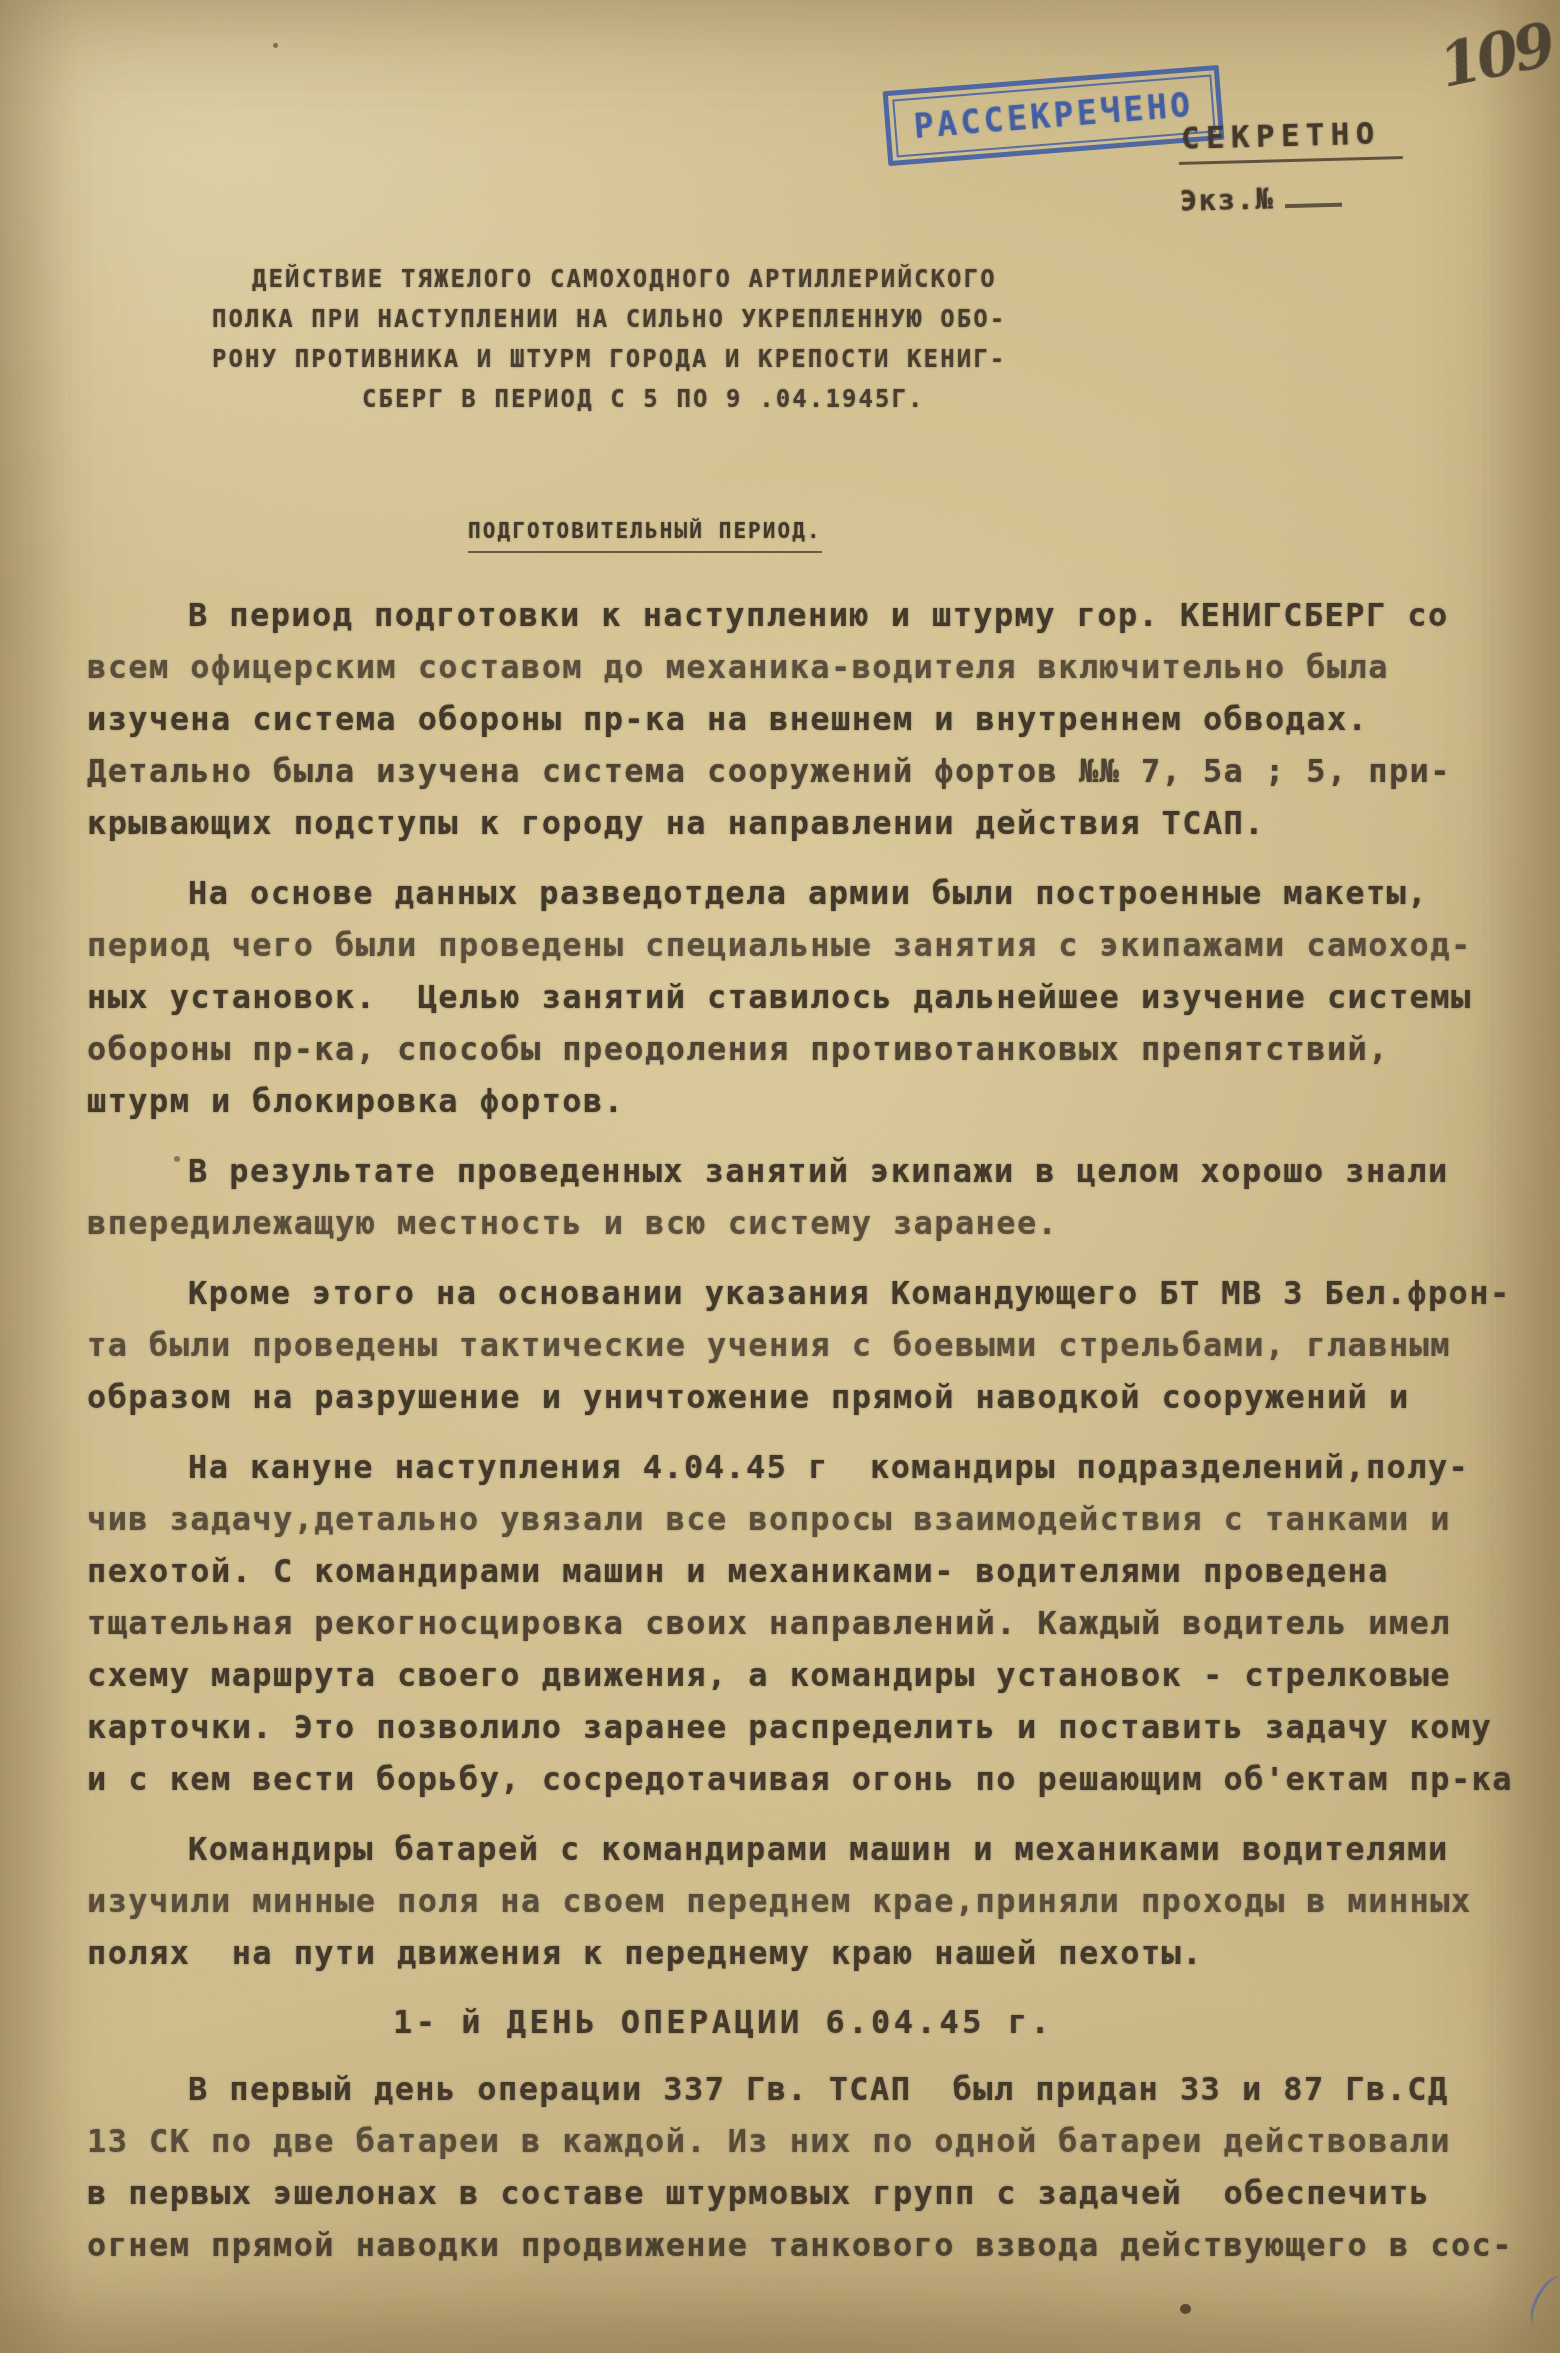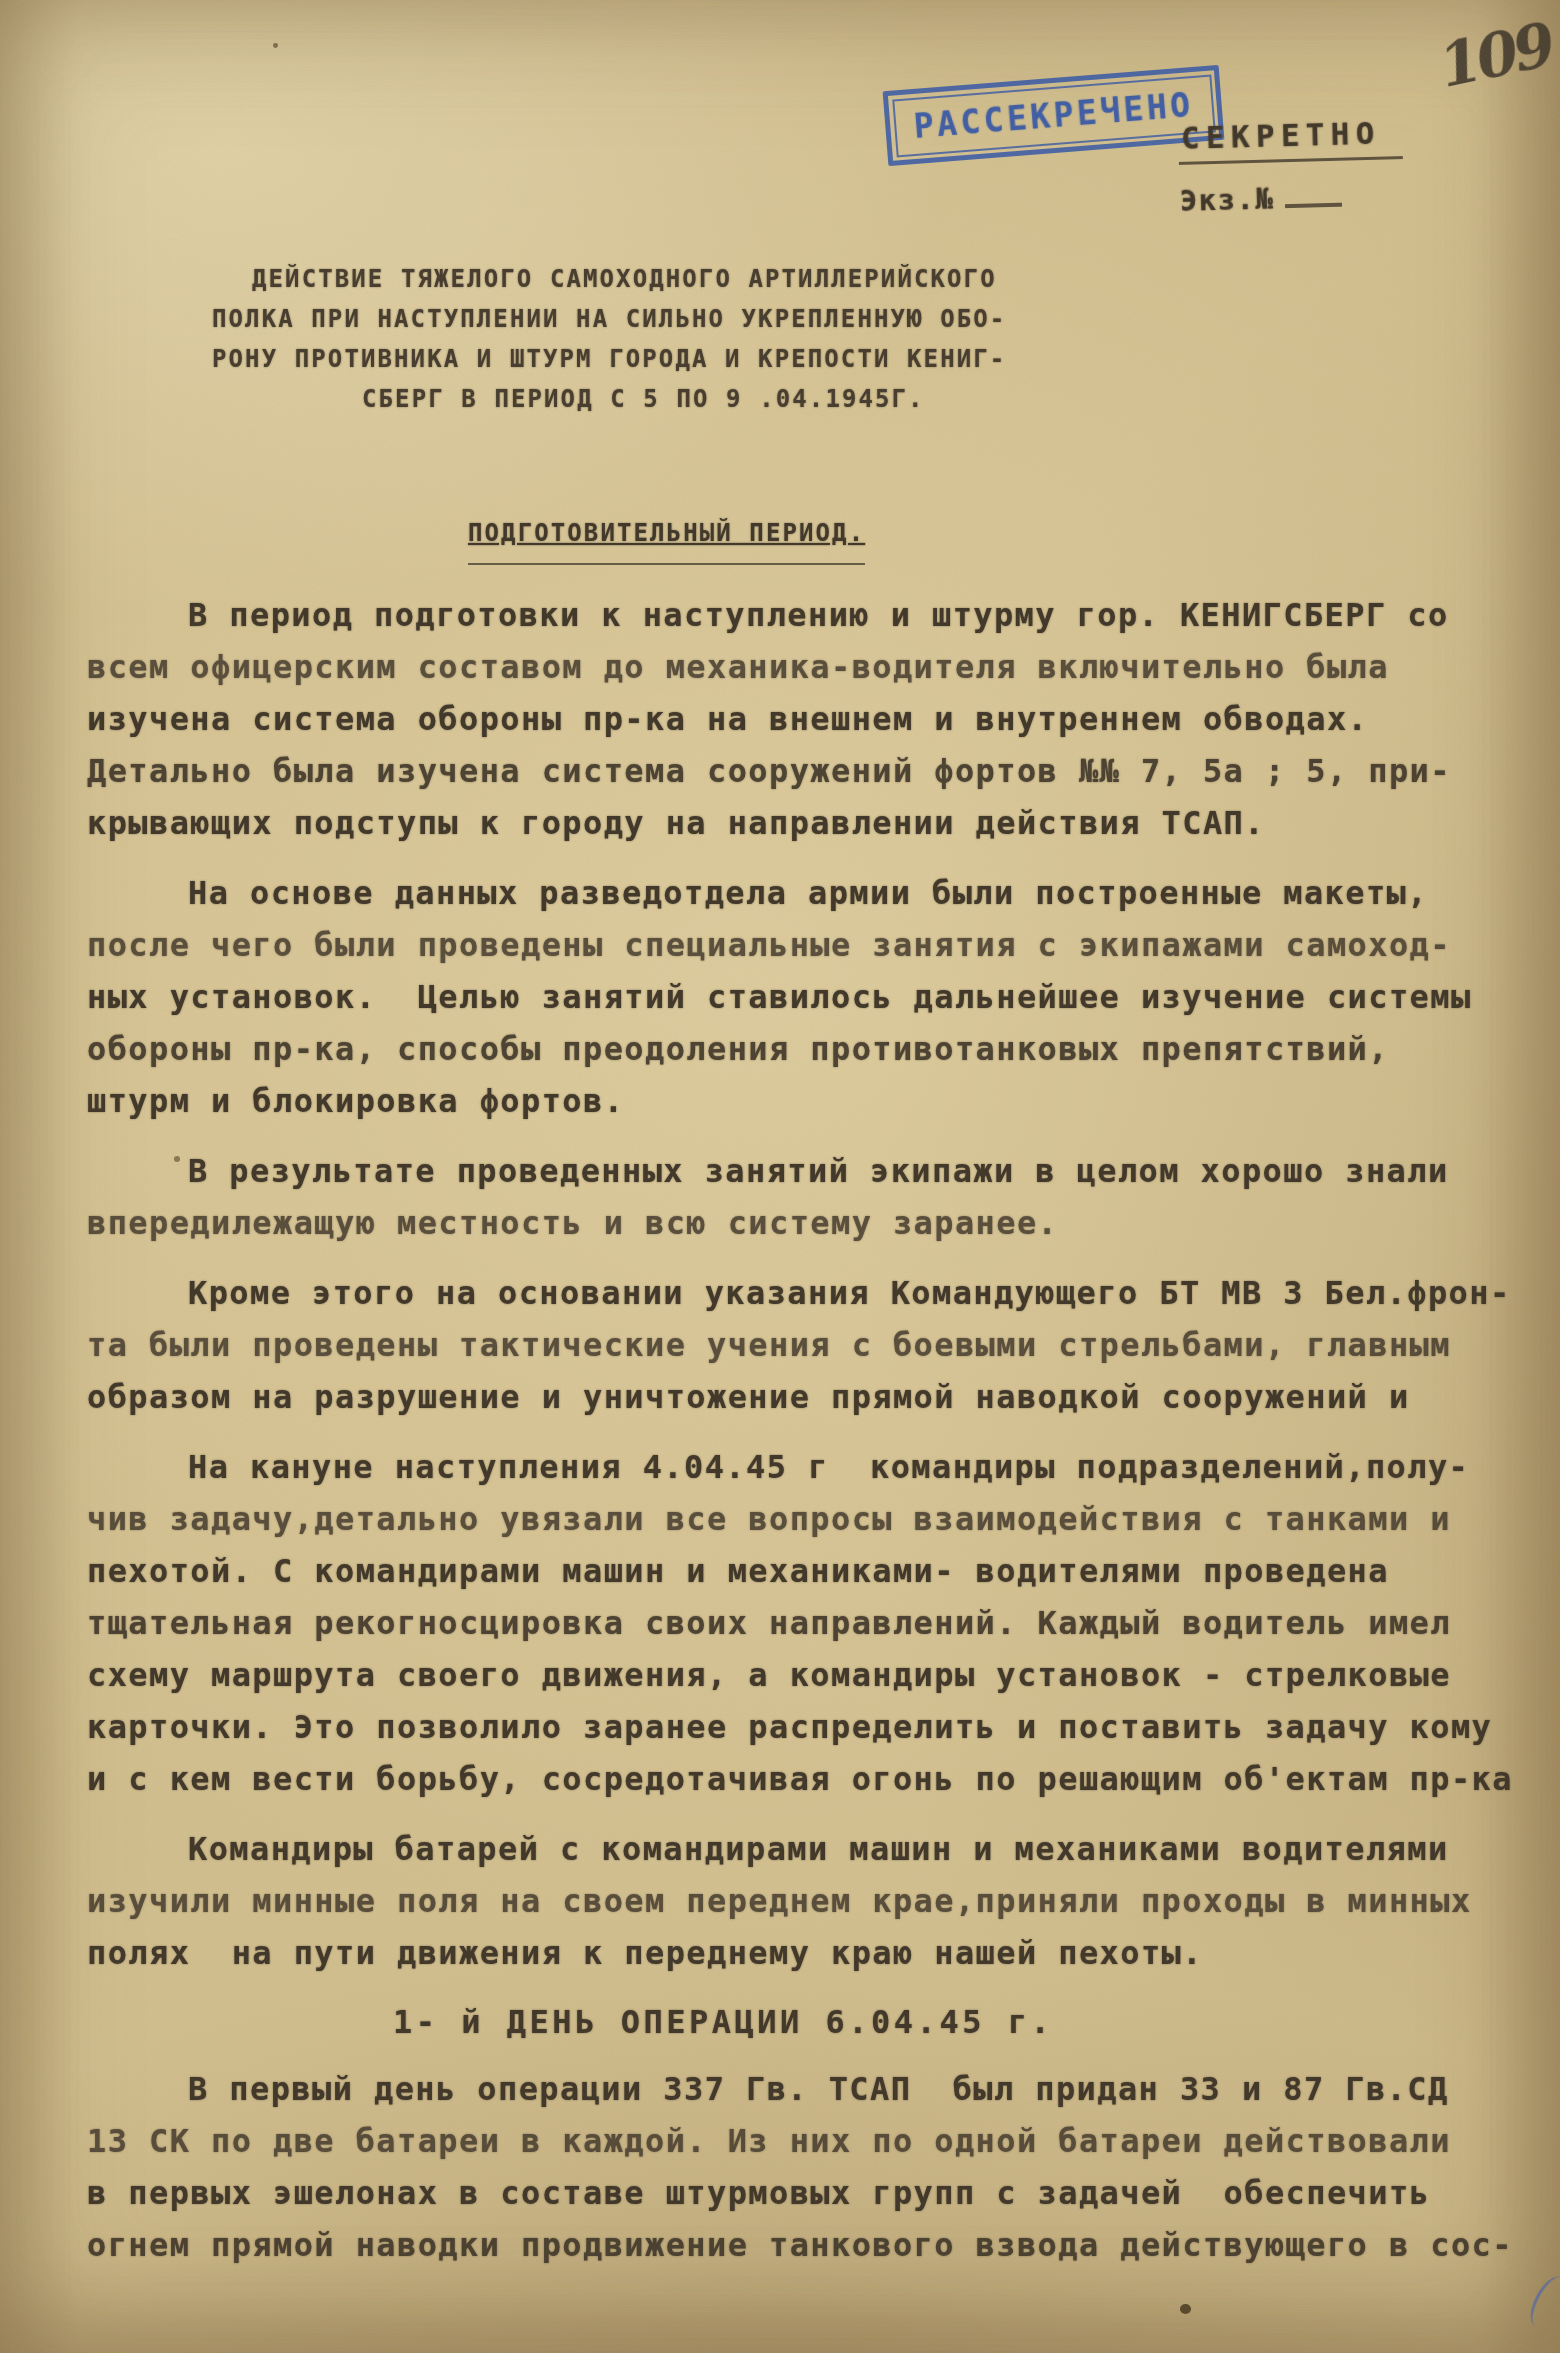--- a/index.html
+++ b/index.html
@@ -24,22 +24,22 @@
   .body-flow{position:absolute;left:59px;top:589px;width:1468px;font-size:32px;letter-spacing:1.4px;margin-left:28px;}
   .para{margin:0 0 18px 0;}
   .para .tline:first-child{text-indent:101px;}
   .para .tline:nth-child(2){opacity:.84;}
   .para .tline:nth-child(4){opacity:.92;}
   .title-block{position:absolute;left:212px;top:259px;font-size:24px;letter-spacing:2.1px;}
   .title-block .tline{line-height:40px;min-height:40px;opacity:.96;}
   .title-block .tline:nth-child(1){margin-left:40px;}
   .title-block .tline:nth-child(4){margin-left:150px;}
   .heading1{
-    position:absolute;left:468px;top:519px;font-size:24px;letter-spacing:2.1px;
-    border-bottom:2.8px solid rgba(67,57,43,.75);padding-bottom:16px;text-decoration:underline;
+    position:absolute;left:468px;top:519px;font-size:21px;letter-spacing:2.1px;
+    border-bottom:2.8px solid rgba(67,57,43,.75);padding-bottom:8px;
   }
   .heading2{margin:24px 0 22px 306px;letter-spacing:3.5px;white-space:pre;}
   .stamp{
     position:absolute;left:885px;top:78px;transform:rotate(-4.5deg);
     border:5.6px solid rgba(62,93,166,.92);padding:3.5px;border-radius:2.1px;
     opacity:.96;filter:blur(0.2px);
   }
   .stamp-inner{
     border:2.1px solid rgba(62,93,166,.85);padding:7px 18px 8.3px 18px;
     font-size:33px;letter-spacing:3.5px;color:#3e5da6;
@@ -93,21 +93,21 @@
   <div class="body-flow ink">
     <div class="para">
         <div class="tline">В период подготовки к наступлению и штурму гор. КЕНИГСБЕРГ со</div>
         <div class="tline">всем офицерским составом до механика-водителя включительно была</div>
         <div class="tline">изучена система обороны пр-ка на внешнем и внутреннем обводах.</div>
         <div class="tline">Детально была изучена система сооружений фортов №№ 7, 5а ; 5, при-</div>
         <div class="tline">крывающих подступы к городу на направлении действия ТСАП.</div>
       </div>
     <div class="para">
         <div class="tline">На основе данных разведотдела армии были построенные макеты,</div>
-        <div class="tline">после чего были проведены специальные занятия с экипажами самоход-</div>
+        <div class="tline">период чего были проведены специальные занятия с экипажами самоход-</div>
         <div class="tline">ных установок.  Целью занятий ставилось дальнейшее изучение системы</div>
         <div class="tline">обороны пр-ка, способы преодоления противотанковых препятствий,</div>
         <div class="tline">штурм и блокировка фортов.</div>
       </div>
     <div class="para">
         <div class="tline">В результате проведенных занятий экипажи в целом хорошо знали</div>
         <div class="tline">впередилежащую местность и всю систему заранее.</div>
       </div>
     <div class="para">
         <div class="tline">Кроме этого на основании указания Командующего БТ МВ 3 Бел.фрон-</div>

